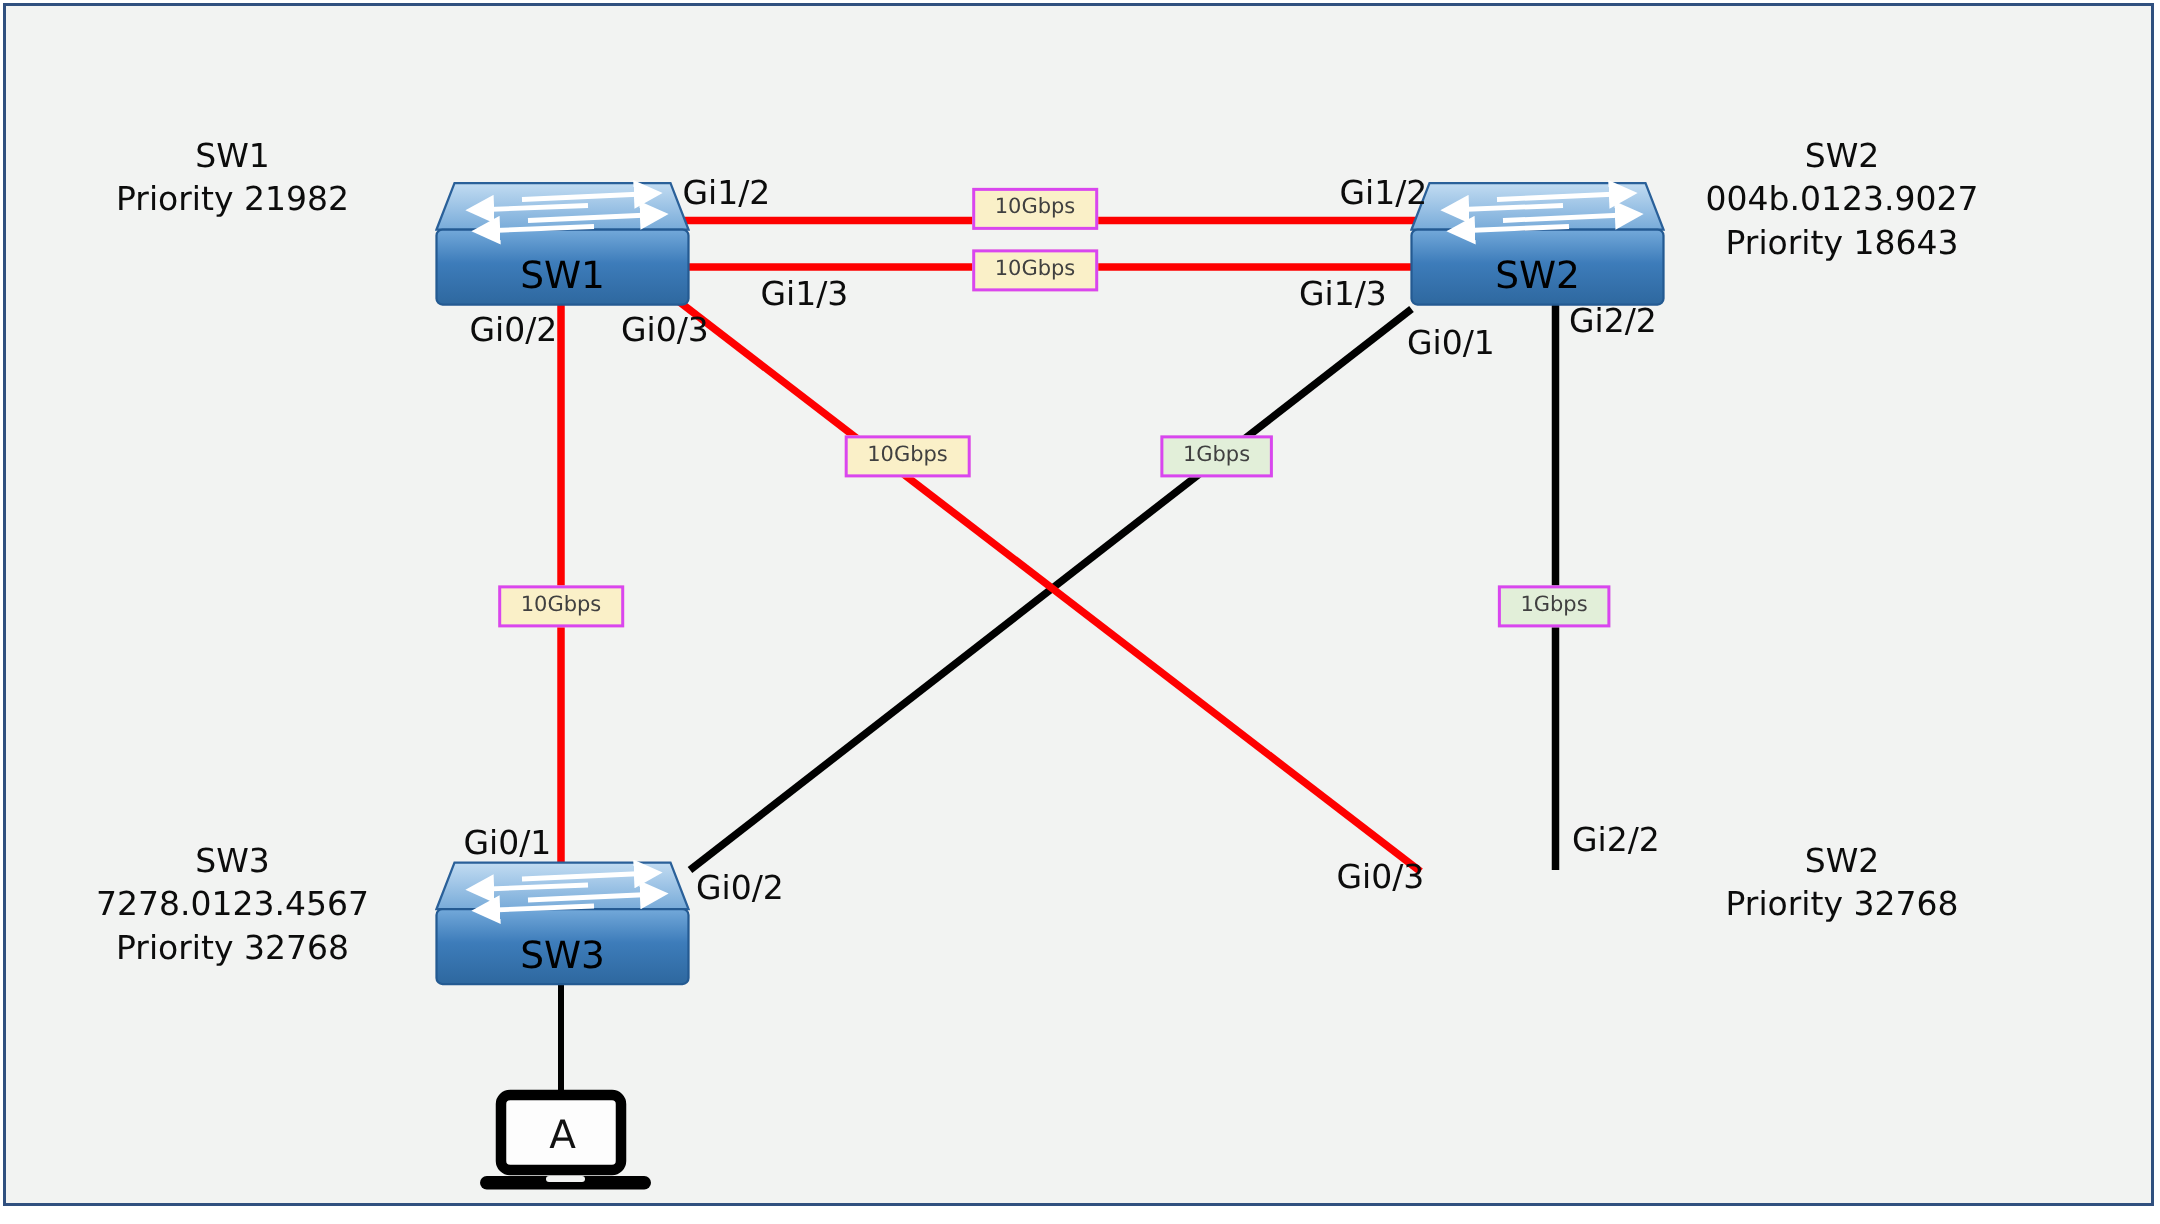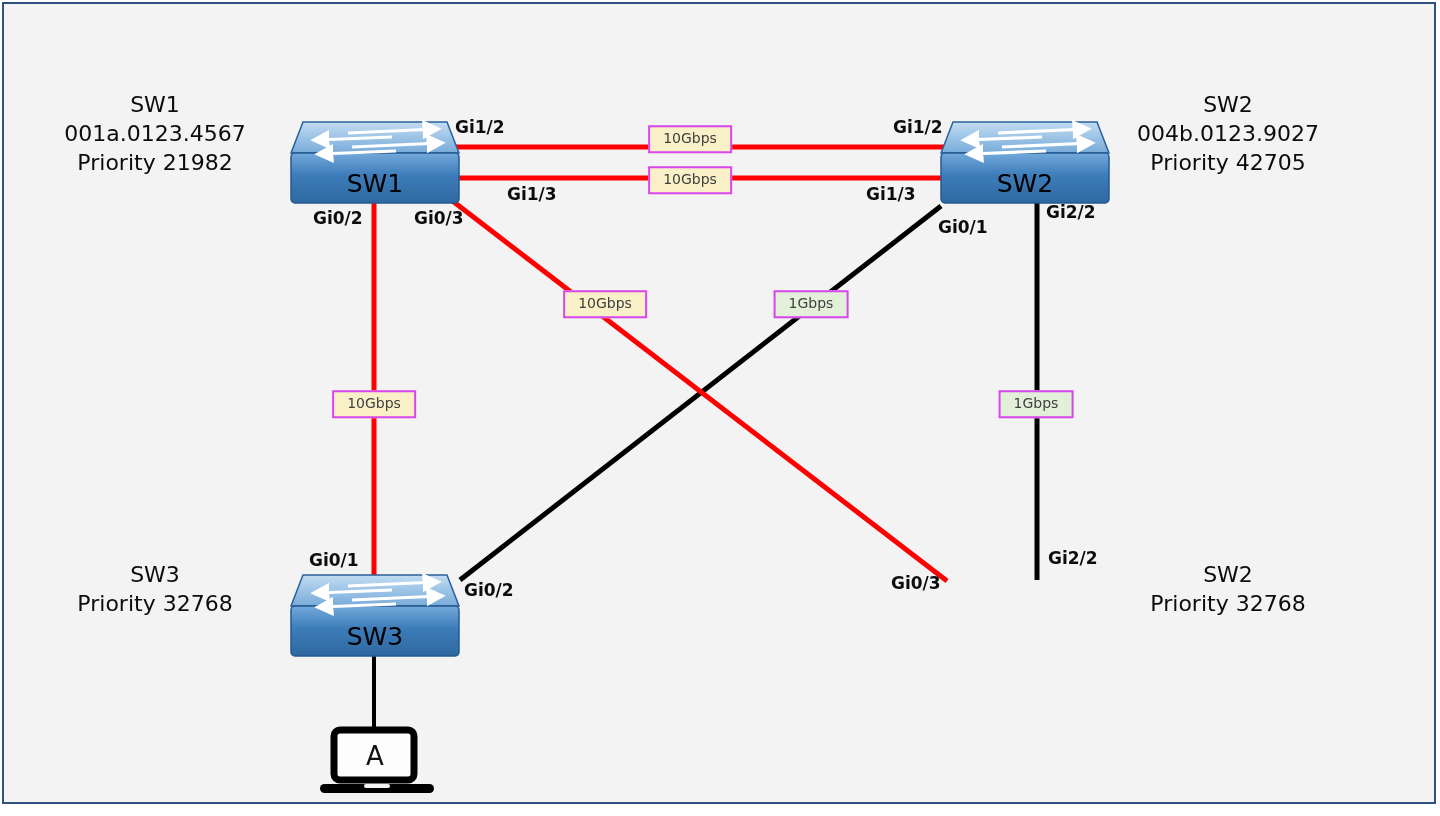--- a/index.html
+++ b/index.html
@@ -13,21 +13,21 @@
   .lnk-host{stroke:#000;stroke-width:4;}
   .badge{position:absolute;transform:translate(-50%,-50%);font-size:14px;color:#404040;
          padding:3px 13px;border:2px solid #d946ef;white-space:nowrap;line-height:1.25;}
   .badge.yellow{background:var(--badge-10gbps-bg,#faf0c8);}
   .badge.green{background:var(--badge-1gbps-bg,#e2efd9);}
   .switch{position:absolute;width:170px;height:85px;}
   .switch svg{display:block;}
   .sw-name{font-size:25px;fill:#000;}
   .nodeinfo{position:absolute;width:280px;text-align:center;font-size:22px;
             line-height:29px;color:#0c0c0c;}
-  .plabel{position:absolute;font-size:17px;color:#0c0c0c;white-space:nowrap;font-weight:bold;}
+  .plabel{position:absolute;font-size:22px;color:#0c0c0c;white-space:nowrap;}
   .laptop{position:absolute;width:114px;height:70px;}
   .laptop text{font-size:26px;fill:#111;}
 </style>
 </head>
 <body>
 
 <svg width="0" height="0" style="position:absolute">
   <defs>
     <linearGradient id="gTop" x1="0" y1="0" x2="0" y2="1">
       <stop offset="0" stop-color="#c2dcf2"></stop>
@@ -102,30 +102,30 @@
         <line x1="62" y1="27" x2="150" y2="23" marker-end="url(#ah)"></line>
         <line x1="106" y1="31" x2="30" y2="34" marker-end="url(#ah)"></line>
       </g>
       <text class="sw-name" x="85" y="72" text-anchor="middle">SW3</text>
     </svg>
   </div>
 
 
   <div class="nodeinfo" style="left:15px;top:90px">
     <div>SW1</div>
-    <div>001a.0123.4567</div>
     <div>Priority 21982</div>
   </div>
   <div class="nodeinfo" style="left:1088px;top:90px">
     <div>SW2</div>
     <div>004b.0123.9027</div>
-    <div>Priority 42705</div>
+    <div>Priority 18643</div>
   </div>
   <div class="nodeinfo" style="left:15px;top:560px">
     <div>SW3</div>
+    <div>7278.0123.4567</div>
     <div>Priority 32768</div>
   </div>
   <div class="nodeinfo" style="left:1088px;top:560px">
     <div>SW2</div>
     <div>Priority 32768</div>
   </div>
 
   <div class="plabel" style="left:455px;top:117px">Gi1/2</div>
   <div class="plabel" style="left:507px;top:184px">Gi1/3</div>
   <div class="plabel" style="left:313px;top:208px">Gi0/2</div>

